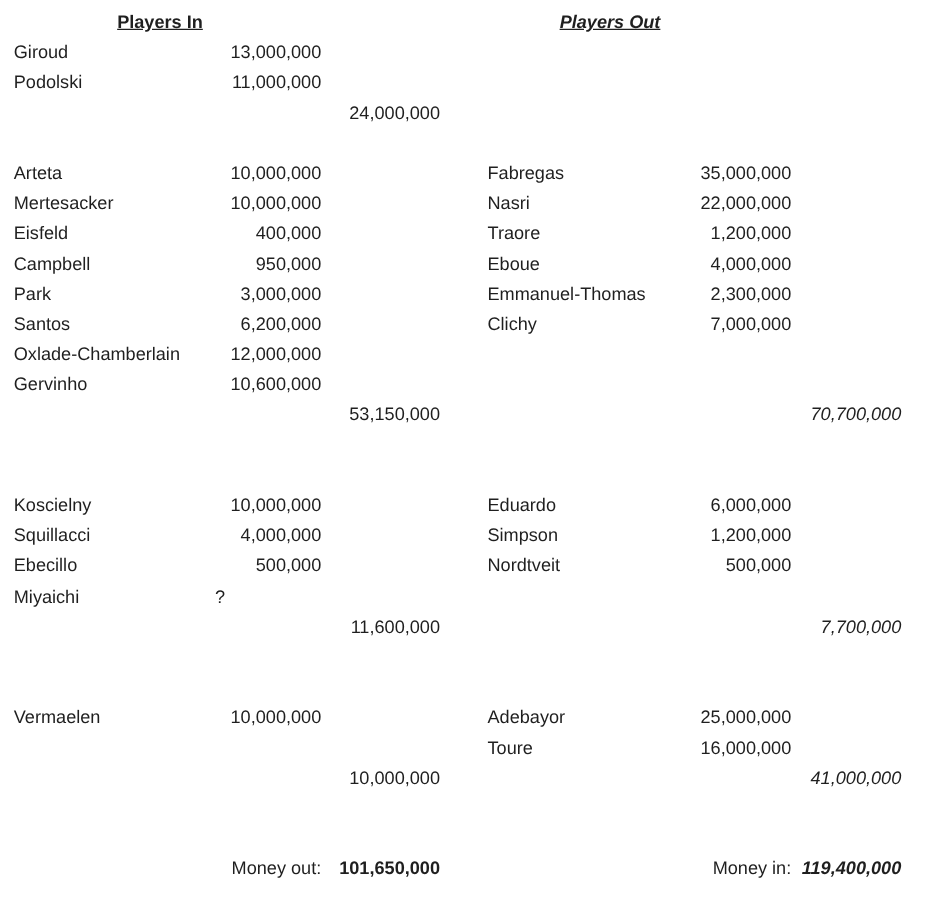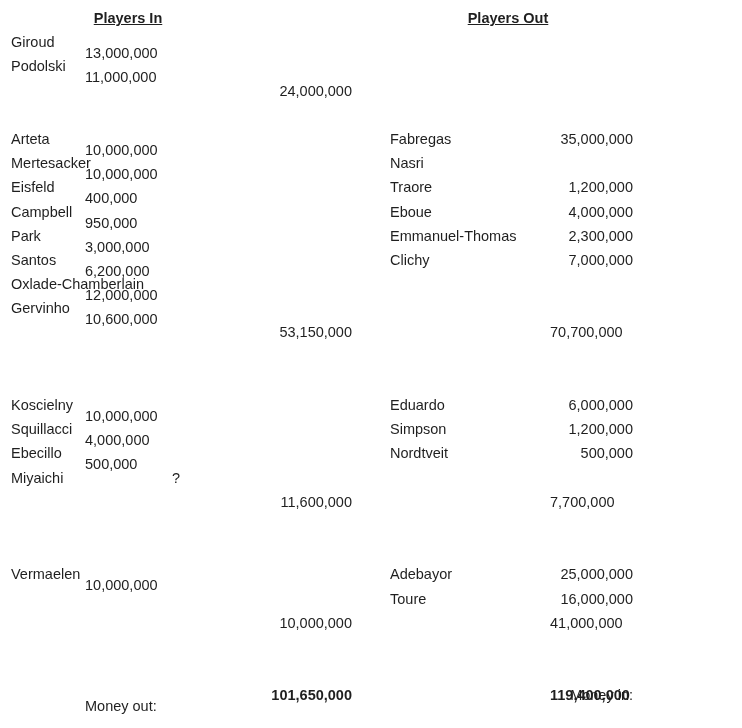--- a/index.html
+++ b/index.html
@@ -11,28 +11,28 @@
     background:#ffffff;
     color:#1f1f1f;
     font-family:"Liberation Sans","DejaVu Sans",sans-serif;
     font-size:14.5px;
     overflow:hidden;
   }
   .row{position:relative;height:24.2px;}
   .cell{position:absolute;top:0;height:24.2px;line-height:24.2px;white-space:nowrap;}
   .hdr{font-weight:700;text-decoration:underline;text-align:center;}
   .hdr-in{left:28px;width:200px;}
-  .hdr-out{left:408px;width:200px;}
+  .hdr-out{left:388px;width:200px;font-style:italic;}
   .name-in{left:11px;width:165px;text-align:left;}
-  .val-in{left:85px;width:172px;text-align:left;margin-top:11px;}
+  .val-in{left:85px;width:172px;text-align:right;}
   .val-in-text{left:172px;width:85px;text-align:left;}
   .sub-in{left:180px;width:172px;text-align:right;}
   .name-out{left:390px;width:165px;text-align:left;}
   .val-out{left:470px;width:163px;text-align:right;}
-  .sub-out{left:550px;width:171px;}
+  .sub-out{left:550px;width:171px;text-align:right;font-style:italic;}
   .bold{font-weight:700;}
 </style>
 </head>
 <body>
 
 <div class="sheet" id="sheet" style="color: rgb(31, 31, 31); background: rgb(255, 255, 255);">
     <div class="row">
       <div class="cell hdr hdr-in">Players In</div>
       <div class="cell hdr hdr-out">Players Out</div>
     </div>
@@ -51,20 +51,21 @@
     <div class="row">
       <div class="cell name-in">Arteta</div>
       <div class="cell val-in">10,000,000</div>
       <div class="cell name-out">Fabregas</div>
       <div class="cell val-out">35,000,000</div>
     </div>
     <div class="row">
       <div class="cell name-in">Mertesacker</div>
       <div class="cell val-in">10,000,000</div>
       <div class="cell name-out">Nasri</div>
+      <div class="cell val-out">22,000,000</div>
     </div>
     <div class="row">
       <div class="cell name-in">Eisfeld</div>
       <div class="cell val-in">400,000</div>
       <div class="cell name-out">Traore</div>
       <div class="cell val-out">1,200,000</div>
     </div>
     <div class="row">
       <div class="cell name-in">Campbell</div>
       <div class="cell val-in">950,000</div>

